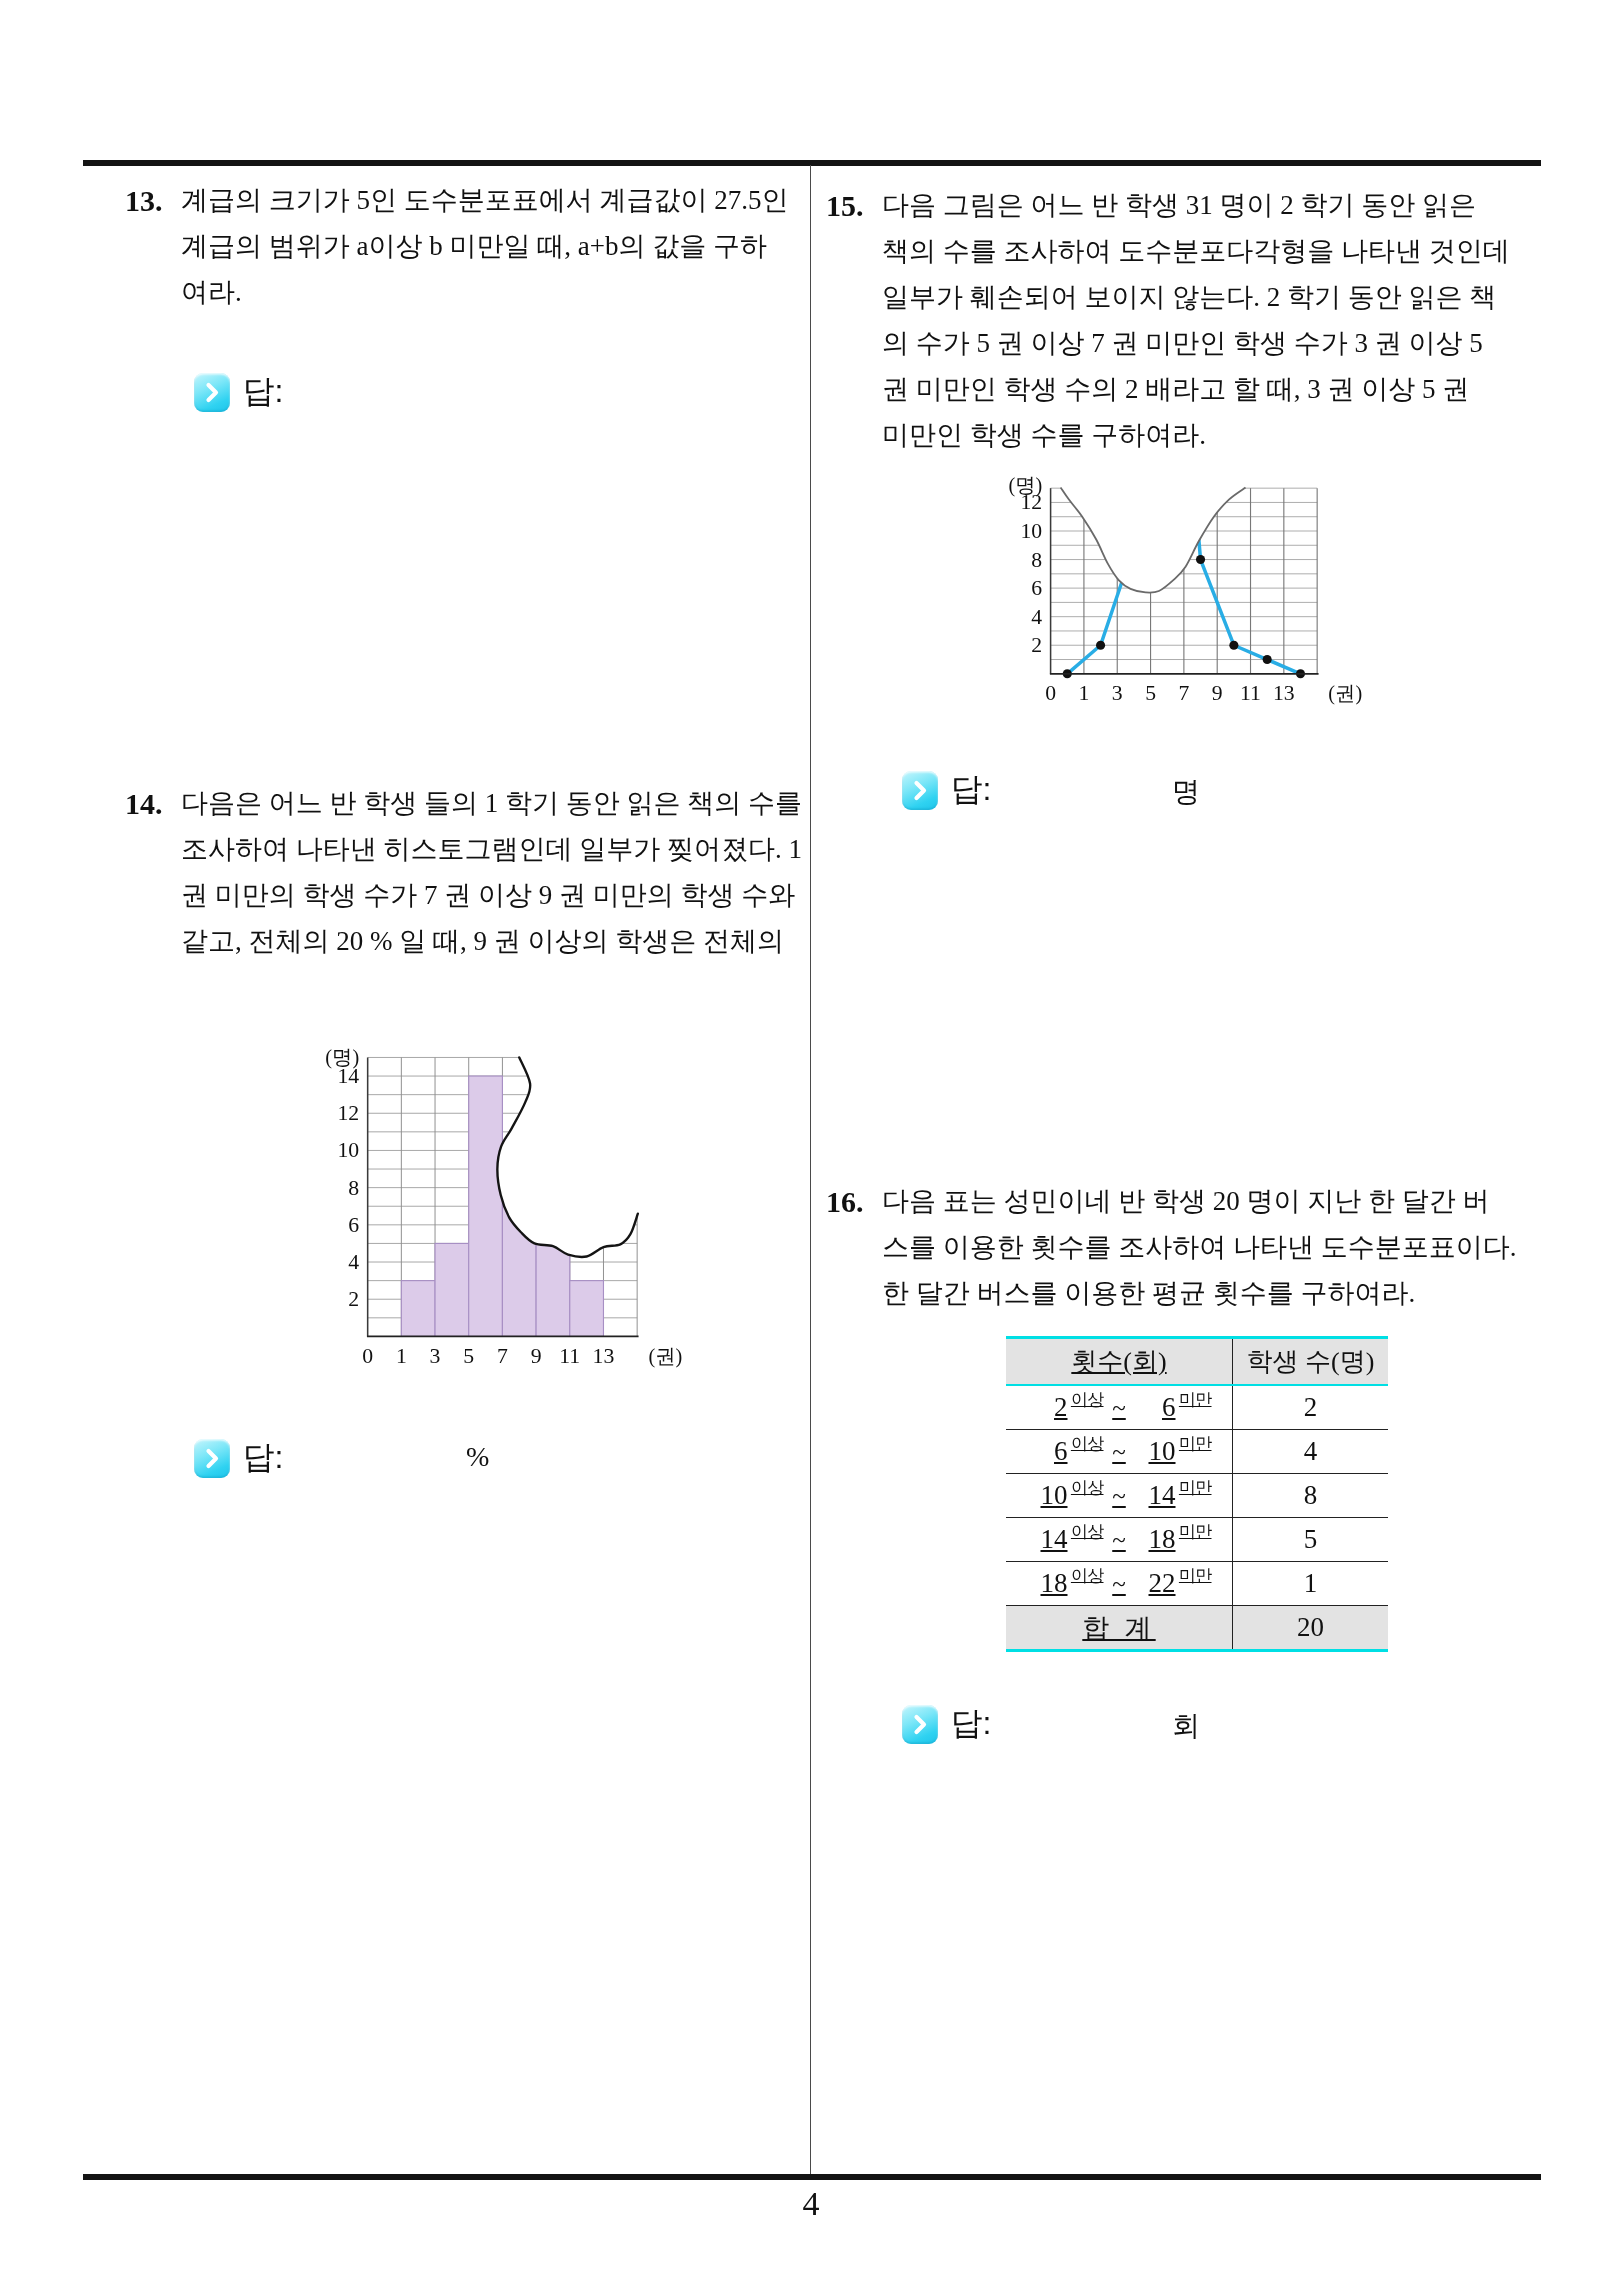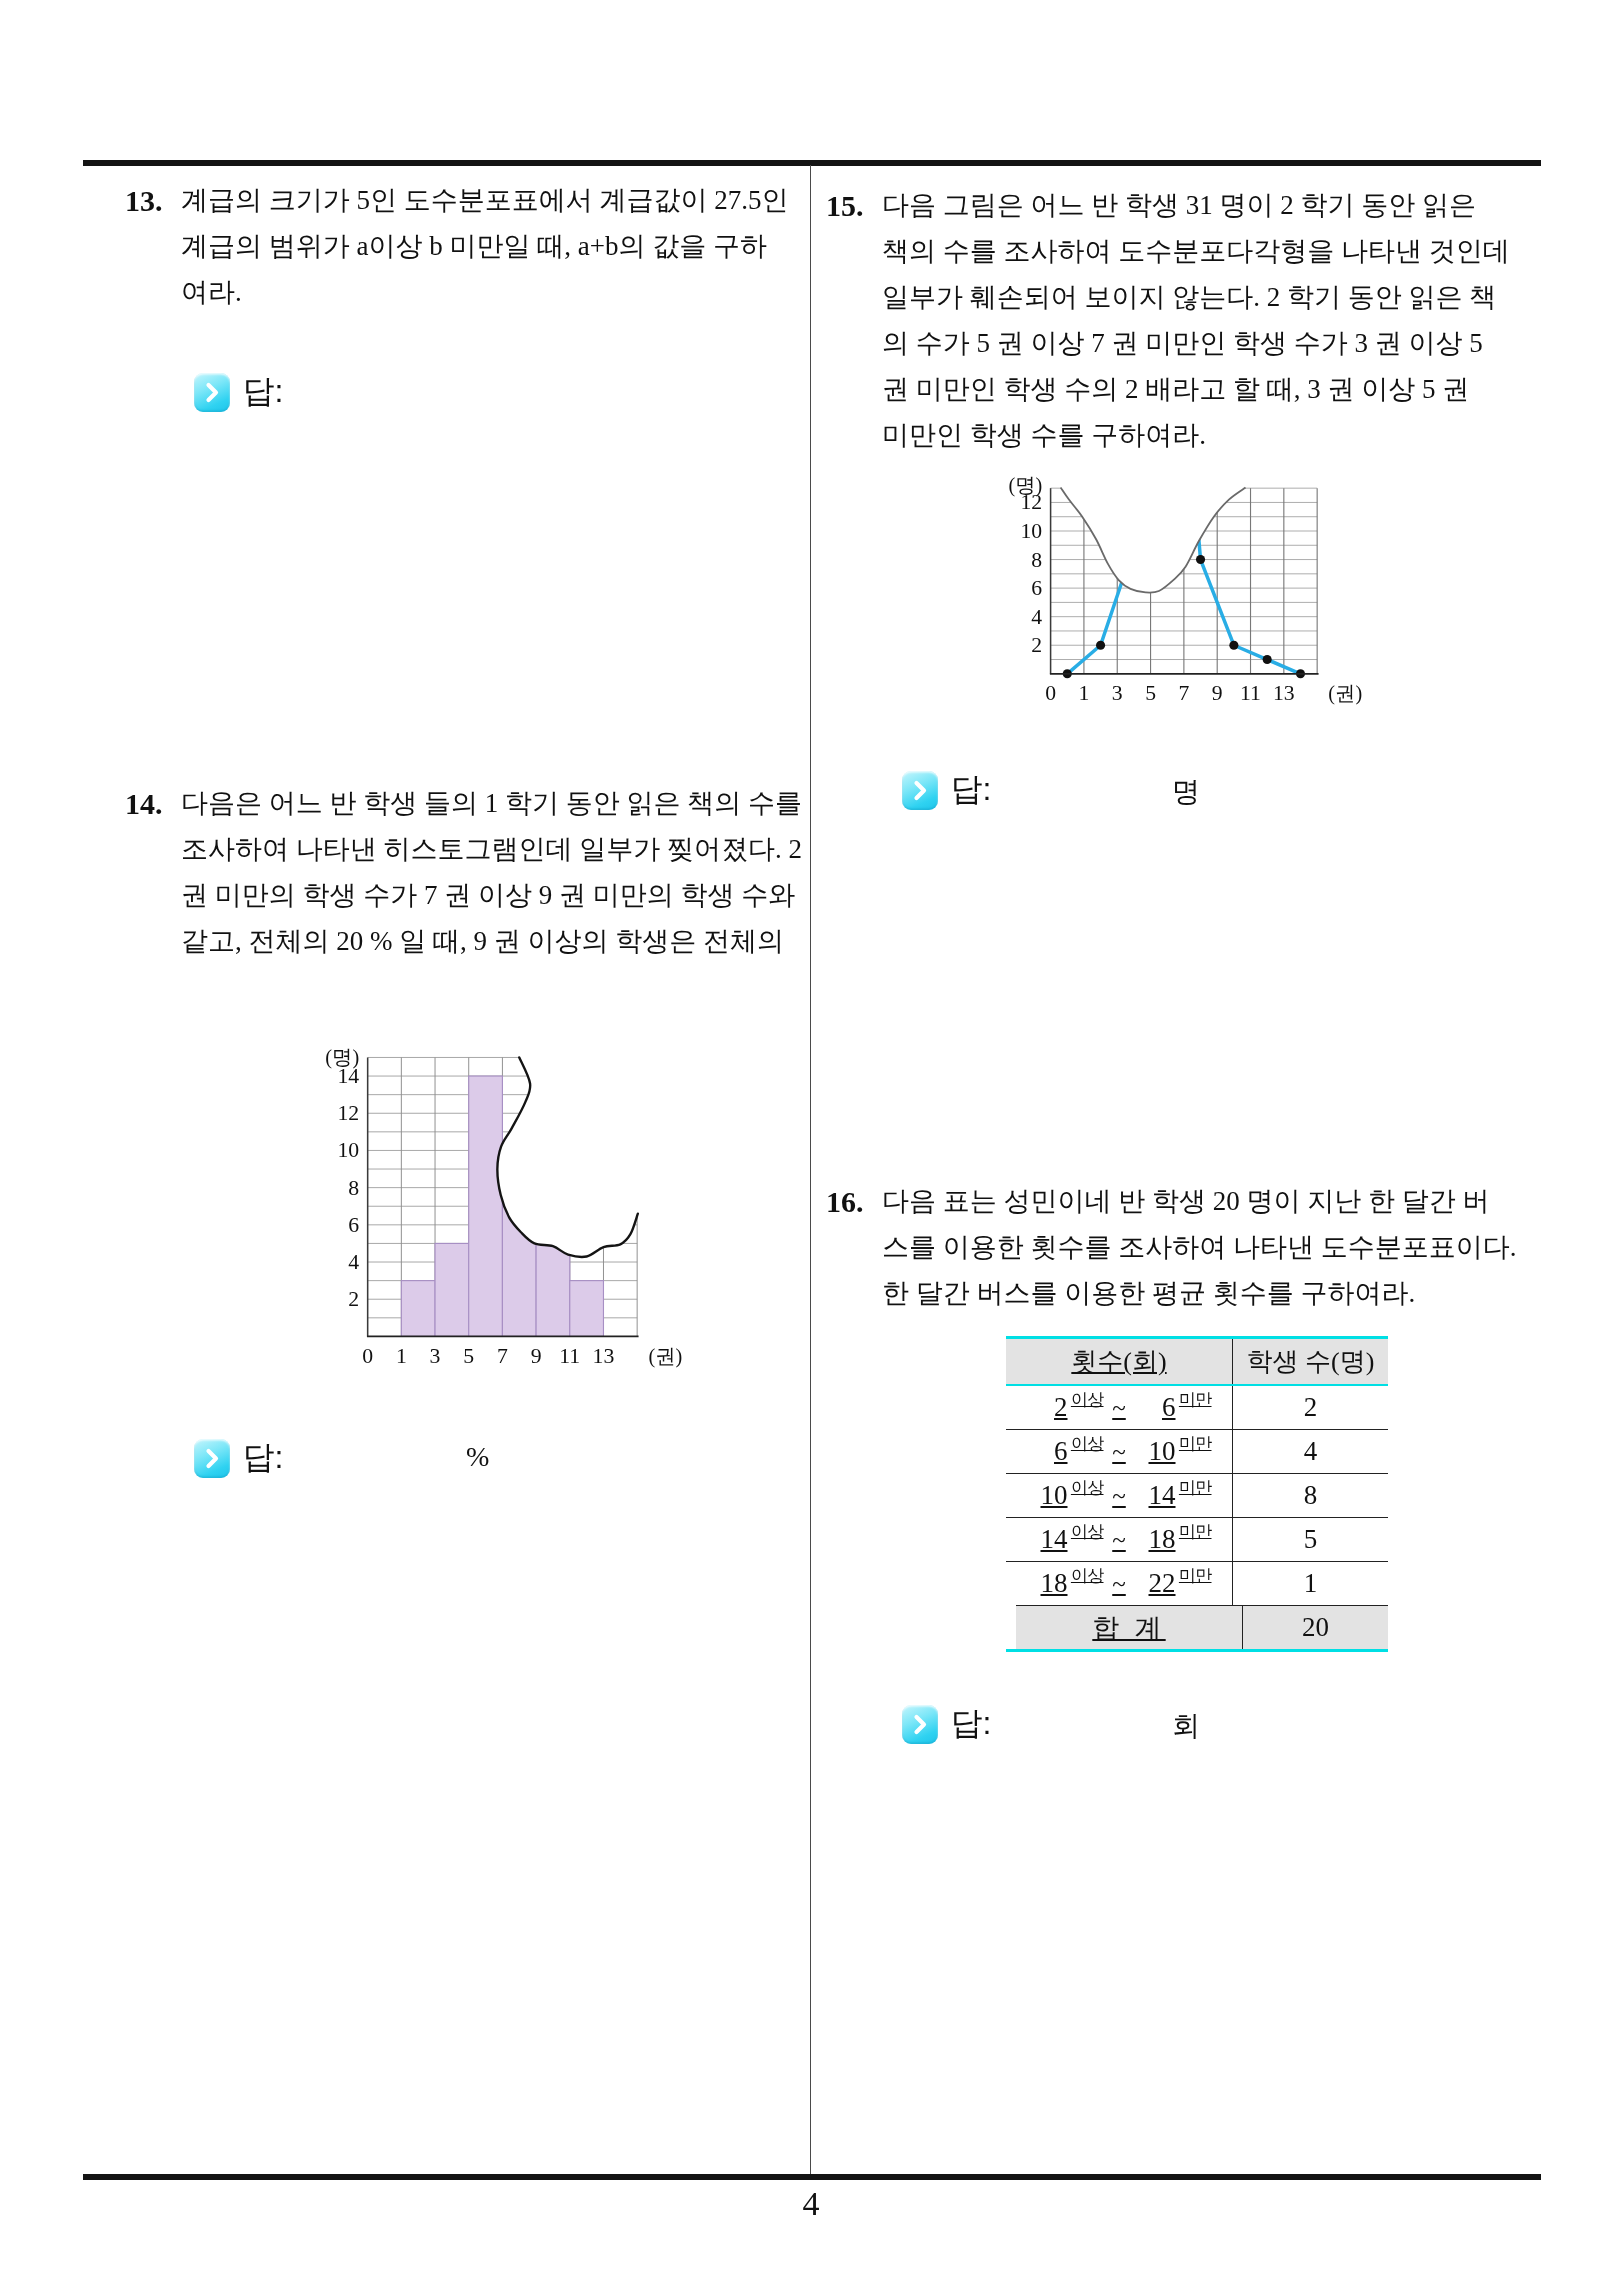--- a/index.html
+++ b/index.html
@@ -22,21 +22,21 @@
   .anslabel{font-size:32px;font-family:"Liberation Sans","DejaVu Sans",sans-serif;}
   .unit{position:absolute;font-size:28px;}
   .pagenum{position:absolute;font-size:34px;text-align:center;}
   svg text{font-family:"Liberation Serif","DejaVu Serif",serif;fill:#111;}
   
   .ftable{position:absolute;border-top:3.5px solid #00dfe4;border-bottom:3.5px solid #00dfe4;}
   .trow{display:flex;align-items:stretch;}
   .trow.header{background:#e3e3e3;border-bottom:2.8px solid #00dfe4;height:45px;}
   .trow.body{height:43px;border-top:1.4px solid #222;}
   .trow.body.first{border-top:none;}
-  .trow.total{height:43px;border-top:1.4px solid #222;background:#e3e3e3;margin-left:10px;}
+  .trow.total{height:43px;border-top:1.4px solid #222;background:#e3e3e3;}
   .c1{width:226px;border-right:1.4px solid #222;display:flex;align-items:center;justify-content:center;text-decoration:underline;}
   .c2{flex:1;display:flex;align-items:center;justify-content:center;font-size:27px;}
   .hdr{font-size:26px;}
   .rn{display:inline-block;width:41px;text-align:right;font-size:27px;}
   .rsup{display:inline-block;width:36px;font-size:17px;position:relative;top:-7.7px;letter-spacing:-0.7px;text-align:right;}
   .rtilde{display:inline-block;width:31px;text-align:center;font-size:25px;}
   .totlabel{font-size:27px;letter-spacing:4.2px;}
 </style>
 </head>
 <body>
@@ -59,21 +59,21 @@
       <svg width="24" height="24" viewBox="0 0 24 24">
           <path d="M8.5 5 L16 12.5 L8.5 20" fill="none" stroke="#ffffff" stroke-width="4.2" stroke-linecap="round" stroke-linejoin="round"></path>
         </svg>
     </span>
     <span class="anslabel">답:</span>
   </div>
 
   <div class="qnum" style="left:125px;top:787px;">14.</div>
   <div class="qlines" style="left:181px;top:780px;width:635px;">
       <div class="tline">다음은 어느 반 학생 들의 1 학기 동안 읽은 책의 수를</div>
-      <div class="tline">조사하여 나타낸 히스토그램인데 일부가 찢어졌다. 2</div>
+      <div class="tline">조사하여 나타낸 히스토그램인데 일부가 찢어졌다. 1</div>
       <div class="tline">권 미만의 학생 수가 7 권 이상 9 권 미만의 학생 수와</div>
       <div class="tline">같고, 전체의 20 % 일 때, 9 권 이상의 학생은 전체의</div>
     </div>
   <svg id="chart14" style="position:absolute;left:301px;top:1036px;" width="393" height="351" viewBox="0 0 560 500">
       <line x1="95" y1="401.5" x2="479" y2="401.5" stroke="#a6a6a6" stroke-width="1.4"></line>
       <line x1="95" y1="375" x2="479" y2="375" stroke="#a6a6a6" stroke-width="1.4"></line>
       <line x1="95" y1="348.5" x2="479" y2="348.5" stroke="#a6a6a6" stroke-width="1.4"></line>
       <line x1="95" y1="322" x2="479" y2="322" stroke="#a6a6a6" stroke-width="1.4"></line>
       <line x1="95" y1="295.5" x2="479" y2="295.5" stroke="#a6a6a6" stroke-width="1.4"></line>
       <line x1="95" y1="269" x2="479" y2="269" stroke="#a6a6a6" stroke-width="1.4"></line>

